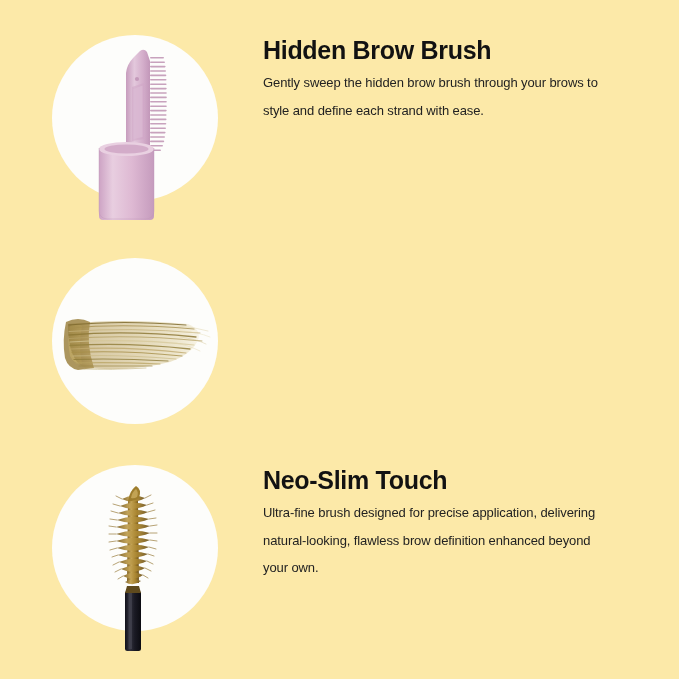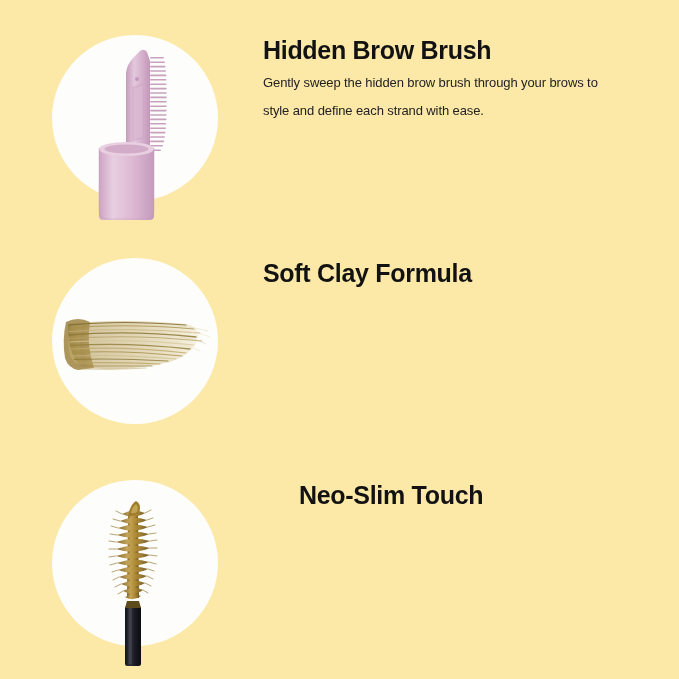--- a/index.html
+++ b/index.html
@@ -26,21 +26,21 @@
   .feature-row {
     position: absolute;
     left: 0;
     width: 679px;
     display: flex;
     align-items: flex-start;
   }
 
   .feature-row.row-1 { top: 35px; }
   .feature-row.row-2 { top: 258px; }
-  .feature-row.row-3 { top: 480px; gap: 36px; }
+  .feature-row.row-3 { top: 465px; }
 
   
   .media-col {
     position: relative;
     width: 263px;
     height: 180px;
     flex: 0 0 263px;
   }
 
   .media-circle {
@@ -207,21 +207,20 @@
               <path d="M118 12 Q134 13 148 17" stroke="#ddd0a6" stroke-width="0.9"></path>
               <path d="M120 17 Q138 18 150 23" stroke="#e6dcb8" stroke-width="0.9"></path>
               <path d="M120 23 Q136 25 146 30" stroke="#d6c89c" stroke-width="0.9"></path>
               <path d="M116 29 Q130 32 140 37" stroke="#e2d7b2" stroke-width="0.9"></path>
             </g>
           </g>
         </svg>
       </div>
     </div>
     <div class="text-col">
-      <h2 class="feature-title">Soft Clay Formula</h2>
     </div>
   </div>
 
   <div class="feature-row row-3">
     <div class="media-col">
       <div class="media-circle"></div>
       <div class="art">
         <svg width="166" height="180" viewBox="0 0 166 180">
           <defs>
             <linearGradient id="wandGrad" x1="0" y1="0" x2="1" y2="0">
@@ -288,16 +287,17 @@
               <path d="M91 110 L96 113"></path>
           </g>
 
           <path d="M76 36 Q78 25 84 21 Q90 24 87 33 Q82 37 76 36 Z" fill="#9e7d2c"></path>
           <path d="M79 33 Q80 27 84 24 Q87 27 85 32 Q82 34 79 33 Z" fill="#c8a95c" opacity="0.85"></path>
         </svg>
       </div>
     </div>
     <div class="text-col">
       <h2 class="feature-title">Neo-Slim Touch</h2>
+      <p class="feature-desc">Ultra-fine brush designed for precise application, delivering natural-looking, flawless brow definition enhanced beyond your own.</p>
     </div>
   </div>
 
 </div>
 
 </body></html>

